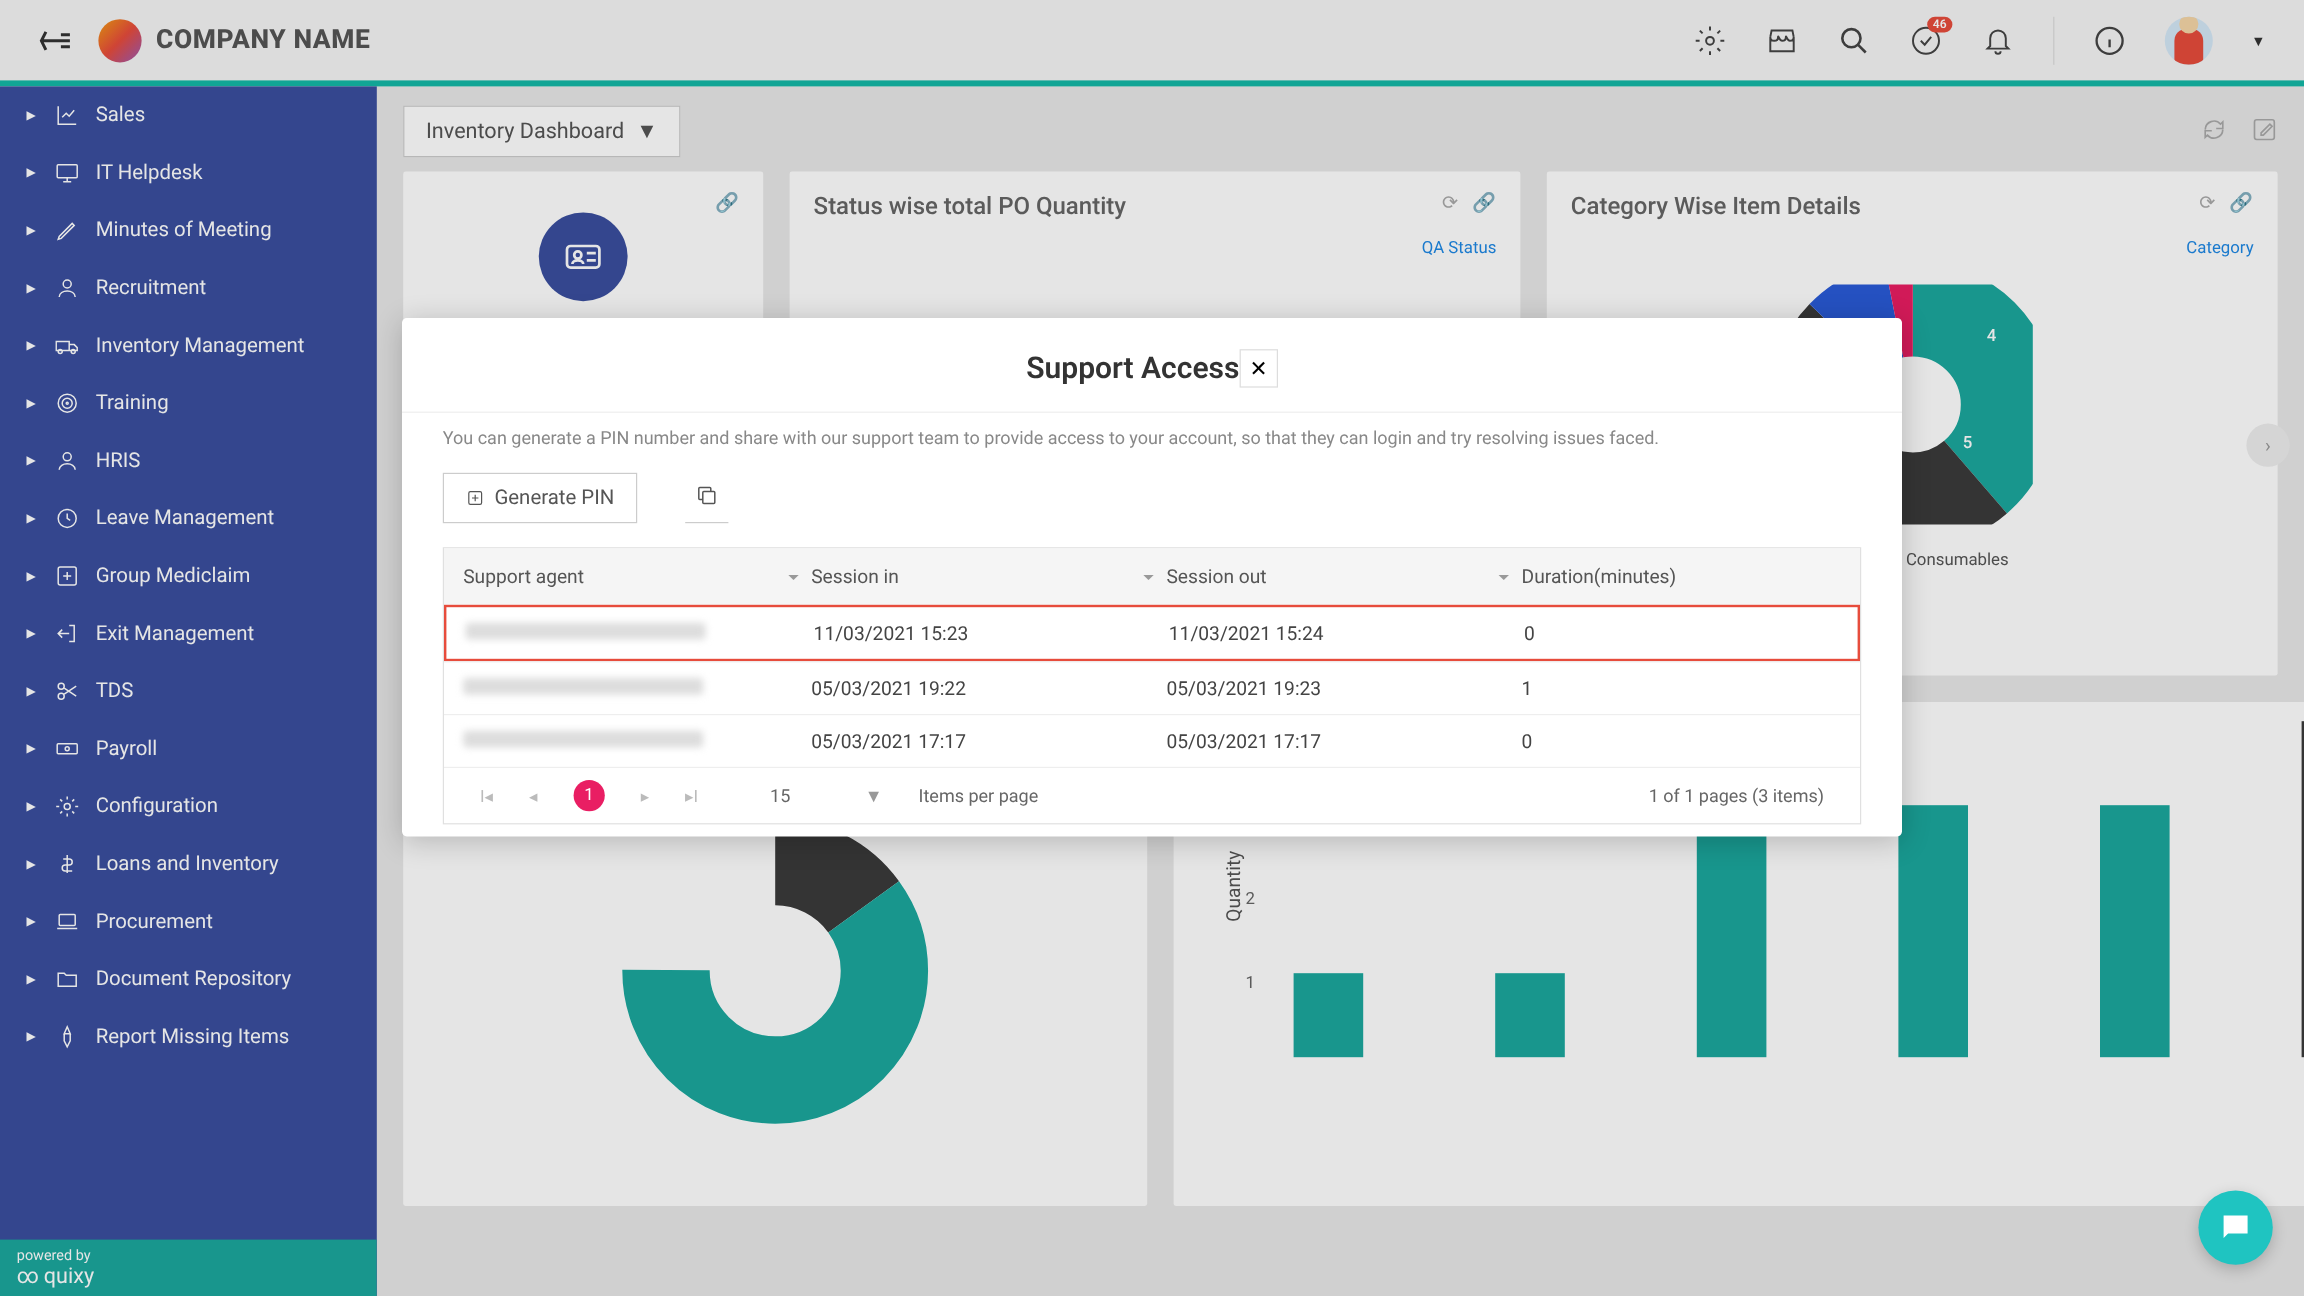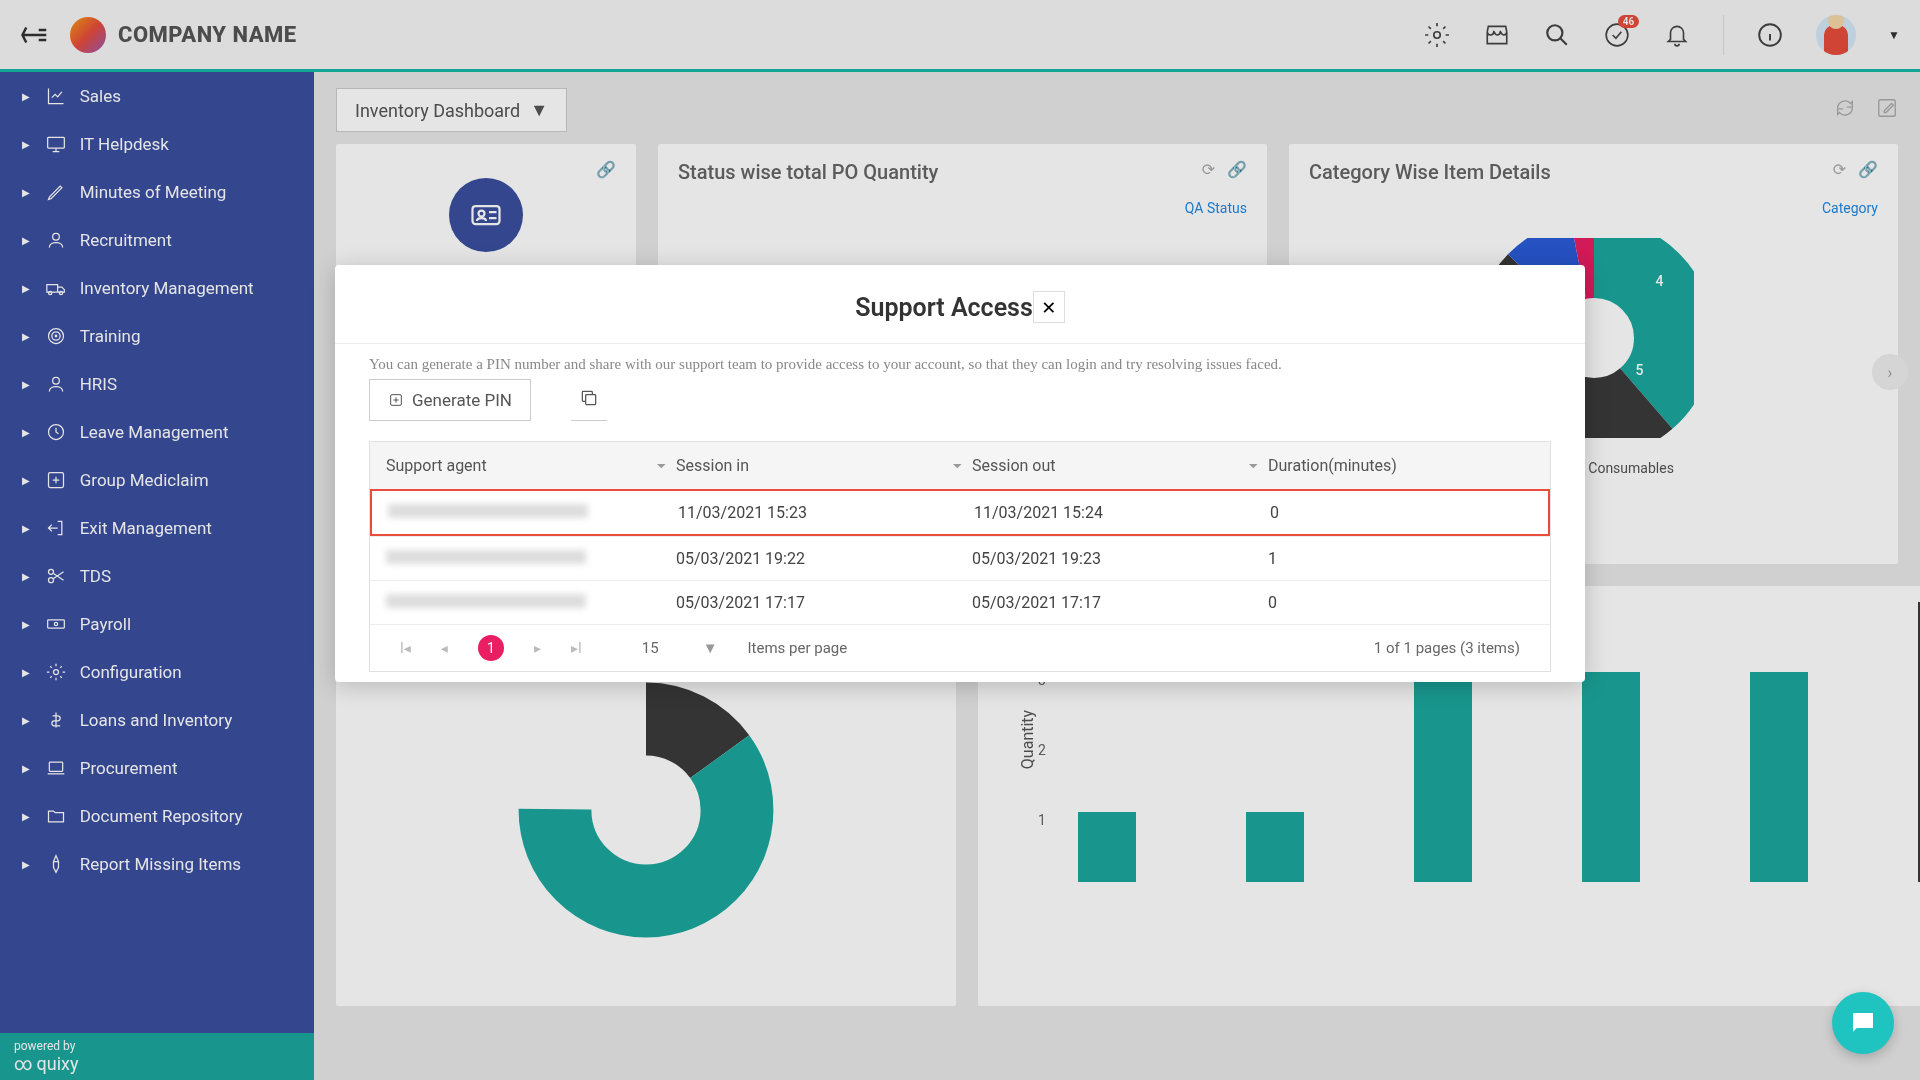--- a/index.html
+++ b/index.html
@@ -1,18 +1,18 @@
 <!DOCTYPE html>
 <html><head>
 <meta charset="utf-8">
 <style>
 * { margin: 0; padding: 0; box-sizing: border-box; font-family: -apple-system, BlinkMacSystemFont, 'Segoe UI', Roboto, sans-serif; }
 body { width: 1920px; height: 1080px; background: #e8e8e8; overflow: hidden; position: relative; }
 
-.topbar { height: 72px; background: #f5f5f5; display: flex; align-items: center; padding: 0 20px; border-bottom: 3px solid #14b8a6; }
+.topbar { height: 72px; background: #f5f5f5; display: flex; align-items: center; padding: 0 32px; border-bottom: 5px solid #14b8a6; }
 .hamburger { width: 30px; height: 30px; display: flex; align-items: center; justify-content: center; margin-right: 20px; cursor: pointer; }
 .logo-circle { width: 36px; height: 36px; background: linear-gradient(135deg, #f39c12, #e74c3c, #9b59b6); border-radius: 50%; margin-right: 12px; }
 .company-name { font-size: 22px; font-weight: 800; color: #555; letter-spacing: 0.5px; }
 .topbar-right { margin-left: auto; display: flex; align-items: center; gap: 32px; }
 .top-icon { width: 28px; height: 28px; display: flex; align-items: center; justify-content: center; cursor: pointer; color: #444; position: relative; }
 .top-icon svg { width: 26px; height: 26px; }
 .badge-num { position: absolute; top: -6px; right: -8px; background: #e74c3c; color: #fff; font-size: 10px; padding: 1px 5px; border-radius: 8px; font-weight: 600; }
 .top-divider { width: 1px; height: 40px; background: #ddd; }
 .avatar { width: 40px; height: 40px; border-radius: 50%; background: #d4e8f7; display: flex; align-items: center; justify-content: center; overflow: hidden; }
 .avatar-body { width: 24px; height: 30px; background: #e74c3c; border-radius: 10px 10px 0 0; position: relative; margin-top: 10px; }
@@ -54,21 +54,21 @@
 .bars { display: flex; align-items: flex-end; height: 280px; gap: 110px; padding-left: 20px; }
 .bar { width: 58px; background: #1ba89e; }
 .bar-dark { width: 58px; background: #3a3a3a; }
 
 .modal-overlay { position: absolute; inset: 0; background: rgba(0,0,0,0.1); display: flex; align-items: flex-start; justify-content: center; padding-top: 265px; }
 .modal { width: 1250px; background: #fff; border-radius: 4px; box-shadow: 0 4px 24px rgba(0,0,0,0.2); }
 .modal-head { display: flex; align-items: center; justify-content: center; padding: 26px 34px 20px; }
 .modal-title { font-size: 25px; font-weight: 600; color: #333; }
 .modal-close { width: 32px; height: 32px; border: 1px solid #ddd; display: flex; align-items: center; justify-content: center; cursor: pointer; font-size: 18px; }
 .modal-body { padding: 12px 34px 10px; border-top: 1px solid #eee; }
-.modal-desc { font-size: 15px; color: #888; margin-bottom: 6px; font-family: Liberation Serif, serif; }
+.modal-desc { font-size: 15px; color: #888; margin-bottom: 20px; }
 .modal-actions { display: flex; align-items: center; gap: 40px; margin-bottom: 20px; }
 .gen-pin { border: 1px solid #ccc; padding: 10px 18px; font-size: 17px; color: #555; background: #fff; cursor: pointer; display: flex; align-items: center; gap: 8px; }
 .copy-icon { padding: 8px; border-bottom: 1px solid #ccc; cursor: pointer; }
 
 .table { border: 1px solid #e0e0e0; }
 .thead { display: flex; background: #f5f5f5; padding: 14px 16px; font-size: 16px; color: #555; }
 .th { display: flex; align-items: center; justify-content: space-between; padding-right: 10px; }
 .th1 { flex: 0 0 290px; }
 .th2 { flex: 0 0 296px; }
 .th3 { flex: 0 0 296px; }
@@ -77,21 +77,21 @@
 .trow { display: flex; padding: 12px 16px; border-top: 1px solid #eee; font-size: 16px; color: #444; }
 .trow.highlighted { border: 2px solid #e74c3c; }
 .td1 { flex: 0 0 290px; }
 .td2 { flex: 0 0 296px; }
 .td3 { flex: 0 0 296px; }
 .td4 { flex: 1; }
 .agent-blur { display: inline-block; width: 200px; height: 14px; background: #ddd; border-radius: 3px; filter: blur(3px); }
 .pager { display: flex; align-items: center; padding: 10px 30px; gap: 30px; font-size: 15px; color: #666; border-top: 1px solid #eee; }
 .pager-btn { color: #bbb; cursor: pointer; font-size: 14px; }
 .page-current { width: 26px; height: 26px; background: #e91e63; color: #fff; border-radius: 50%; display: flex; align-items: center; justify-content: center; font-size: 14px; }
-.pager-select { display: flex; align-items: center; gap: 44px; margin-left: 30px; }
+.pager-select { display: flex; align-items: center; gap: 62px; margin-left: 30px; }
 .pager-info { margin-left: auto; }
 .modal-foot { display: flex; justify-content: center; padding: 20px; }
 .close-btn { border: 1px solid #ccc; background: #fff; padding: 10px 24px; font-size: 17px; color: #444; cursor: pointer; }
 
 .chat-bubble { position: absolute; bottom: 26px; right: 26px; width: 62px; height: 62px; background: #1fc4c1; border-radius: 50%; display: flex; align-items: center; justify-content: center; box-shadow: 0 4px 12px rgba(0,0,0,0.2); cursor: pointer; }
 </style>
 </head>
 <body>
 
 <div class="topbar">

